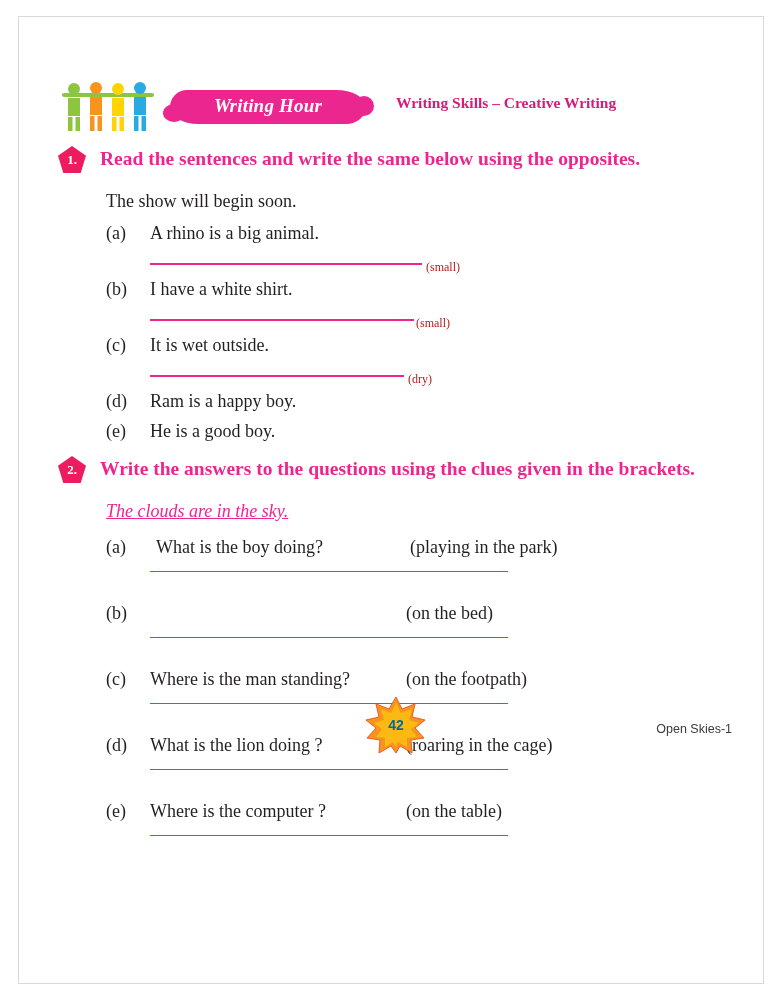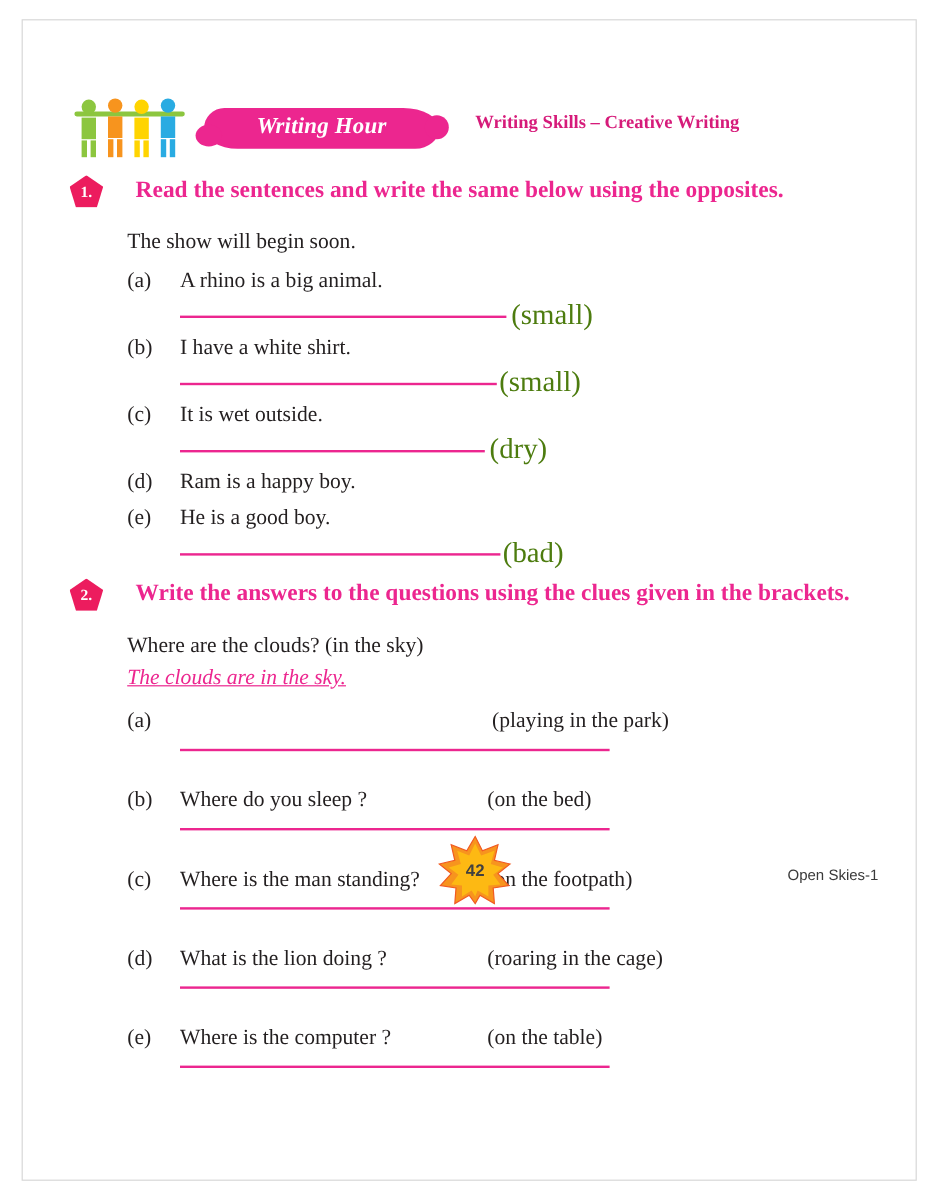--- a/index.html
+++ b/index.html
@@ -116,21 +116,21 @@
     height: 27px;
     color: #ffffff;
     font-size: 13px;
     font-weight: bold;
     text-align: center;
     line-height: 28px;
     background: #ec1c5e;
     clip-path: polygon(50% 0%, 100% 36%, 81% 100%, 19% 100%, 0% 36%);
   }
   .ex-title {
-    margin-left: 53px;
+    margin-left: 40px;
     color: #ec268f;
     font-weight: bold;
     font-size: 19.5px;
     line-height: 1.33;
     text-align: justify;
     padding-right: 2px;
   }
   .ex-title.justified {
     text-align-last: left;
   }
@@ -186,23 +186,23 @@
   }
   .answer-rule {
     position: absolute;
     left: 0;
     top: 15px;
     height: 1.5px;
     background: #ec268f;
   }
   .answer-clue {
     position: absolute;
-    top: 2px;
-    font-size: 24px;
-    color: #4d7c0f;
+    top: 12px;
+    font-size: 12px;
+    color: #b91c1c;
   }
 
   
   .q-item {
     position: relative;
     margin-top: 12px;
   }
   .q-label {
     position: absolute;
     left: 0;
@@ -250,21 +250,21 @@
   }
   .page-num {
     position: absolute;
     left: 0;
     right: 0;
     top: 21px;
     text-align: center;
     font-family: "Liberation Sans", sans-serif;
     font-size: 14px;
     font-weight: bold;
-    color: #404040;
+    color: #0369a1;
   }
   .book-tag {
     position: absolute;
     right: 0;
     top: 26px;
     font-family: "Liberation Sans", sans-serif;
     font-size: 12.5px;
     color: #3a3a3a;
   }
 </style>
@@ -347,46 +347,41 @@
 
         <div class="item">
           <div class="item-label">(d)</div>
           <div class="item-text">Ram is a happy boy.</div>
         </div>
 
         <div class="item">
           <div class="item-label">(e)</div>
           <div class="item-text">He is a good boy.</div>
         </div>
-        <div class="answer-row">
-          <div class="answer-rule" style="width:267px"></div>
-          <div class="answer-clue" style="left:269px">(bad)</div>
-        </div>
       </div>
     </div>
 
     <div class="exercise" style="margin-top:14px">
       <div class="num-badge">2.</div>
       <div class="ex-title">Write the answers to the questions using the clues given in the brackets.</div>
 
       <div class="body-block">
-        <div class="plain-line">Where are the clouds? (in the sky)</div>
         <div class="sample-answer">
           <span class="underlined">The clouds are in the sky.</span>
         </div>
 
         <div class="q-item tall">
           <div class="q-label">(a)</div>
+          <div class="q-text" style="left:50px">What is the boy doing?</div>
           <div class="q-clue" style="left:304px">(playing in the park)</div>
           <div class="q-rule"></div>
         </div>
 
         <div class="q-item tall">
           <div class="q-label">(b)</div>
-          <div class="q-text">Where do you sleep ?</div>
           <div class="q-clue">(on the bed)</div>
           <div class="q-rule"></div>
         </div>
 
         <div class="q-item tall">
           <div class="q-label">(c)</div>
           <div class="q-text">Where is the man standing?</div>
           <div class="q-clue">(on the footpath)</div>
           <div class="q-rule"></div>
         </div>

